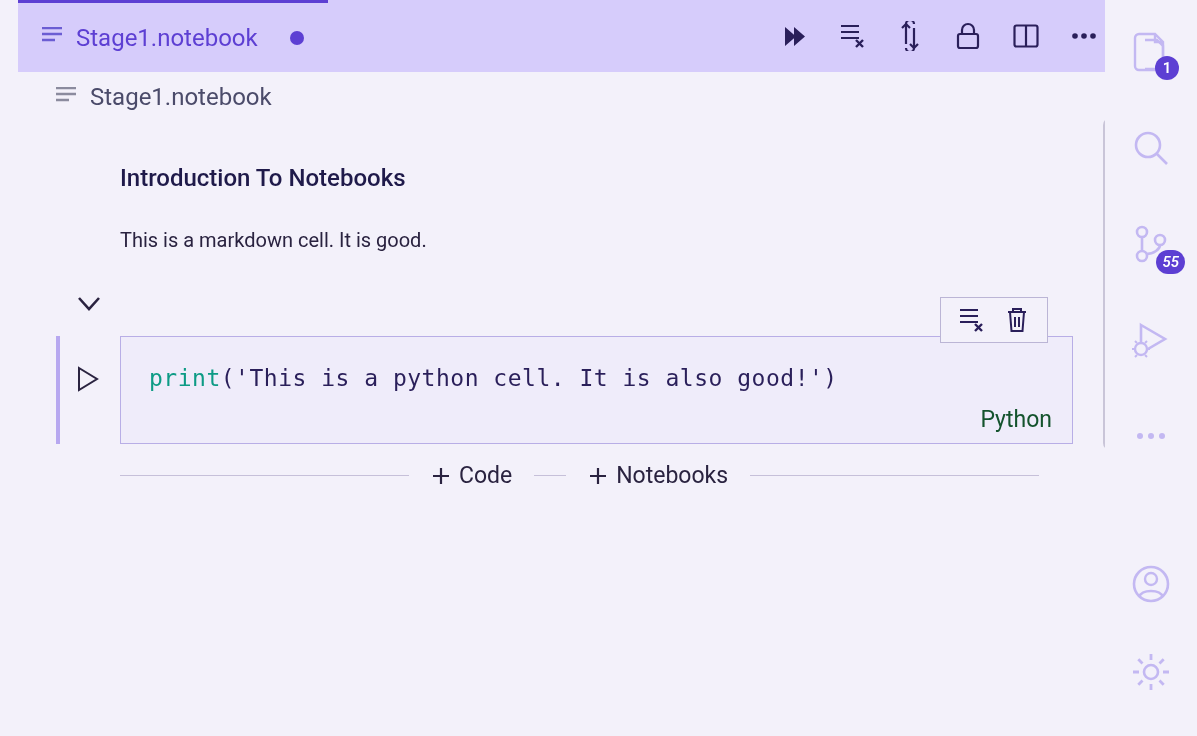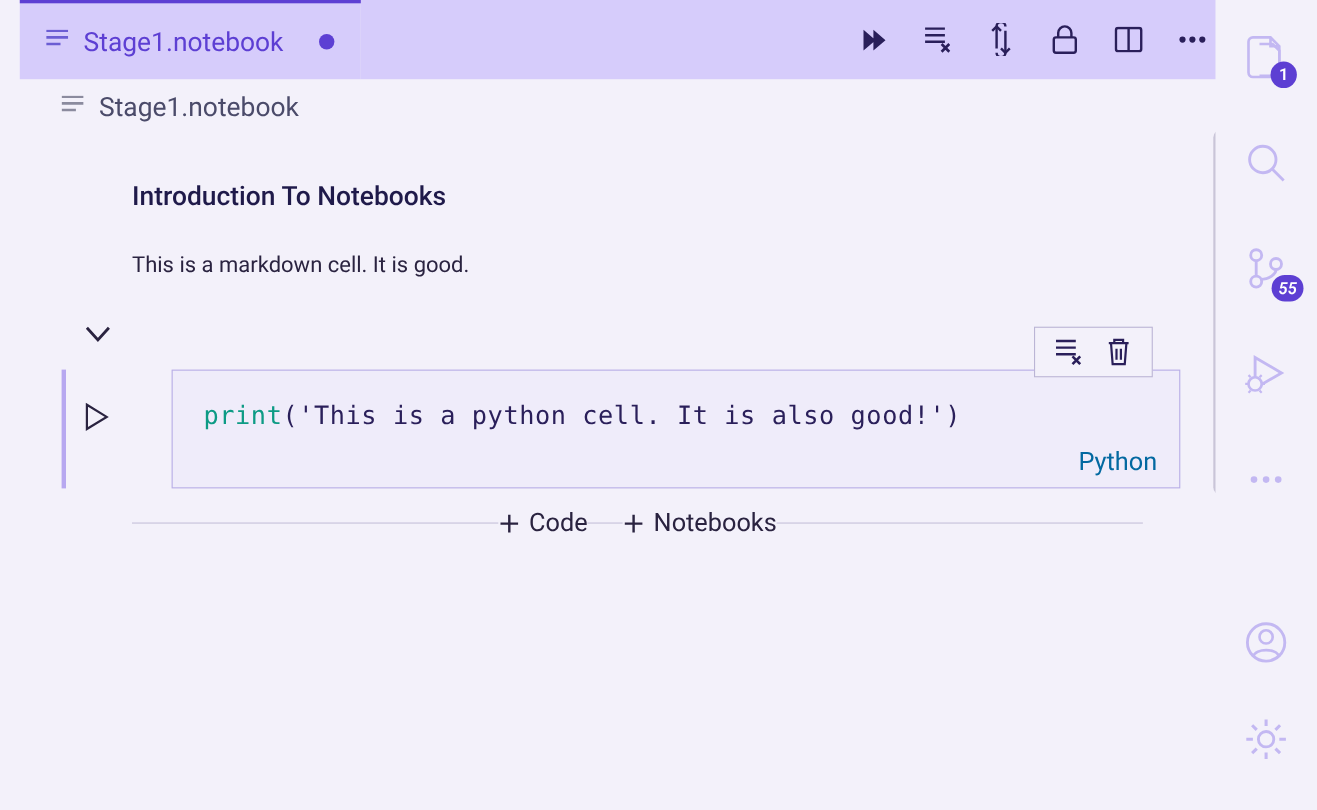--- a/index.html
+++ b/index.html
@@ -162,21 +162,20 @@
     }
     .md-text {
       font-size: 20px;
       color: #2a2340;
     }
     .code-cell-row {
       position: relative;
       display: flex;
       align-items: flex-start;
       margin-top: 48px;
-      gap: 36px;
     }
     .cell-active-bar {
       width: 4px;
       background: #b7a8f0;
       position: absolute;
       left: 0;
       top: 0;
       bottom: 0;
     }
     .cell-play {
@@ -218,26 +217,27 @@
       letter-spacing: 0.5px;
     }
     .tok-fn { color: #0d9b85; }
     .tok-paren { color: #2a1f5a; }
     .tok-str { color: #2a1f5a; }
     .cell-lang {
       position: absolute;
       bottom: 10px;
       right: 20px;
       font-size: 23px;
-      color: #0369a1;
+      color: #14532d;
     }
     .add-row {
       display: flex;
       align-items: center;
       justify-content: center;
+      gap: 22px;
       margin-top: 18px;
       padding: 0 64px 0 64px;
     }
     .add-row .line {
       flex: 1;
       height: 1.5px;
       background: #c6c0d9;
     }
     .add-row .line.short {
       flex: 0 0 32px;

